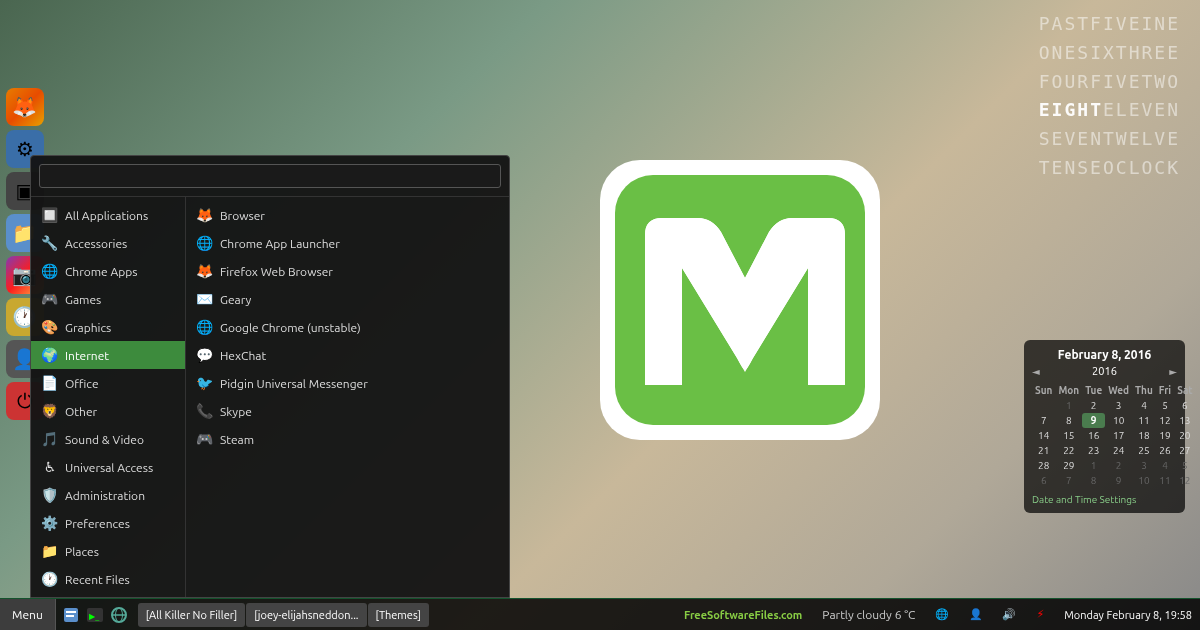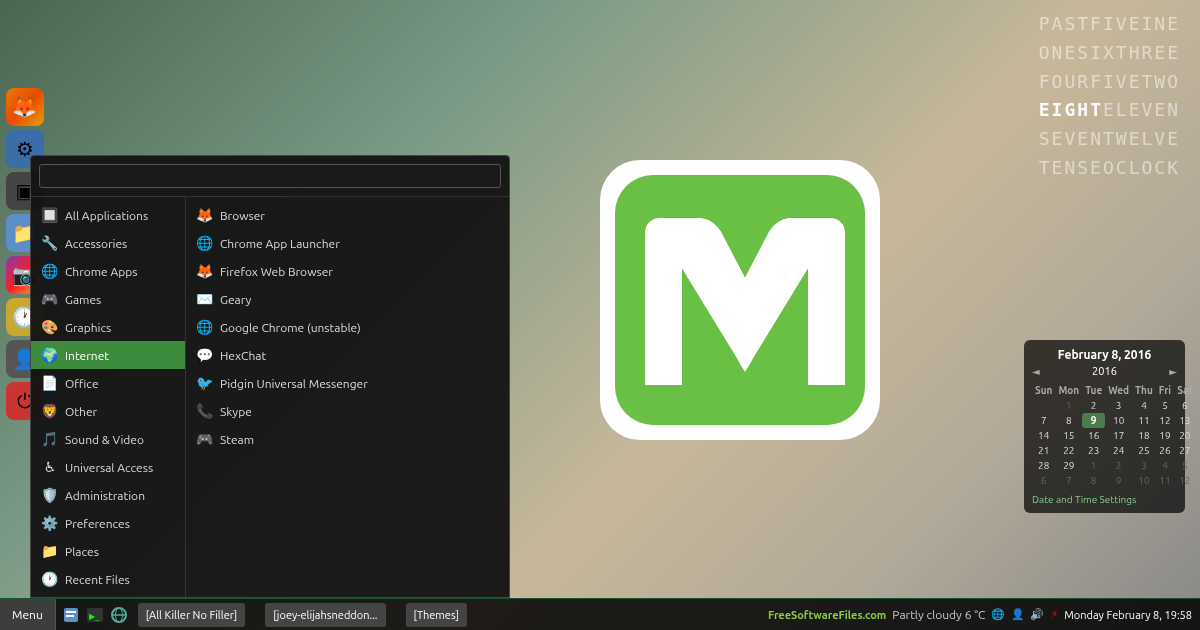--- a/index.html
+++ b/index.html
@@ -146,39 +146,39 @@
       align-items: center;
       justify-content: center;
       cursor: pointer;
       border-radius: 3px;
     }
     .taskbar-windows {
       flex: 1;
       display: flex;
       align-items: flex-start;
       padding: 0 4px;
-      gap: 20px;
+      gap: 1px;
     }
     .taskbar-window-btn {
       background: #444;
       color: white;
       padding: 2px 8px;
       font-size: 11px;
       height: 24px;
       display: flex;
       align-items: center;
       border-radius: 3px;
       cursor: pointer;
       white-space: nowrap;
     }
     .taskbar-right {
       display: flex;
       align-items: center;
       padding: 0 8px;
-      gap: 6px;
+      gap: 20px;
       font-size: 11px;
       color: #ddd;
     }
     .taskbar-time {
       color: white;
       font-size: 11px;
     }
 
     
     .start-menu {

